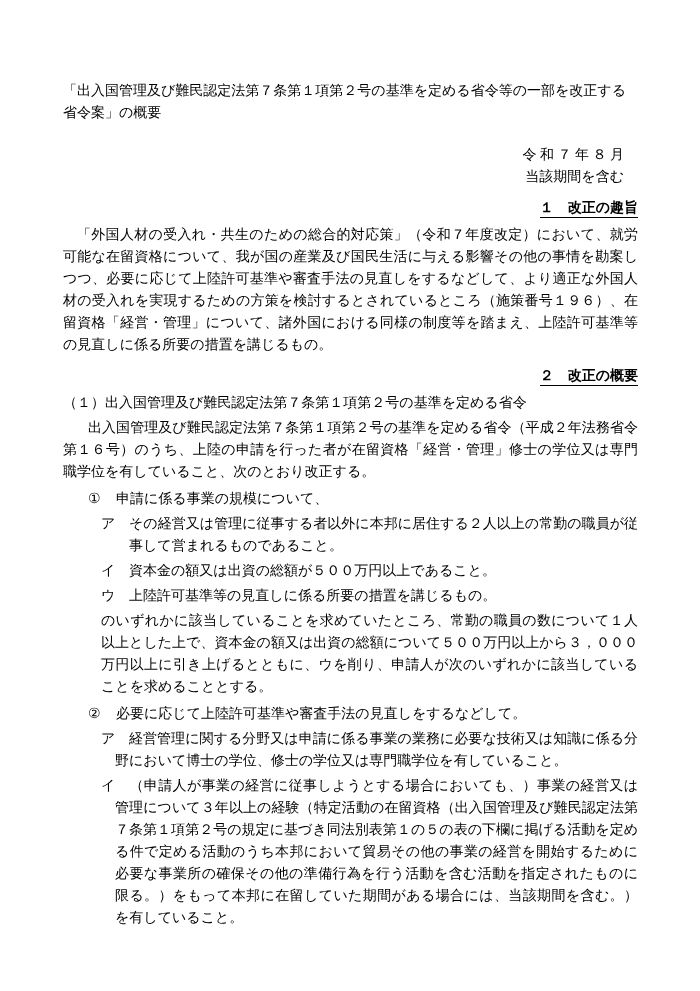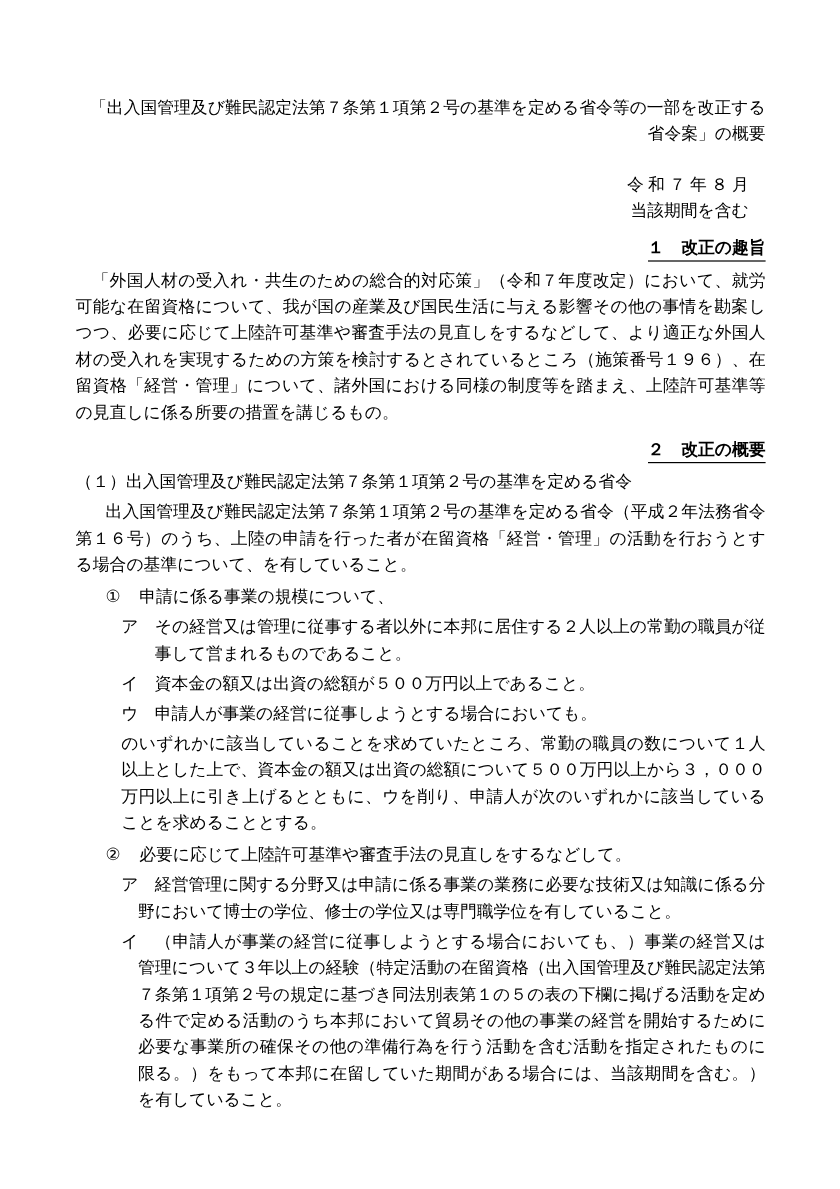--- a/index.html
+++ b/index.html
@@ -9,21 +9,21 @@
     width: 700px;
     height: 991px;
     background: #ffffff;
     color: #000000;
     font-family: "Liberation Serif", "DejaVu Serif", serif;
     font-size: 14px;
     line-height: 22px;
     padding: 80px 62px 30px 63px;
     overflow: hidden;
   }
-  .title { text-align: right; margin-bottom: 20px; }
+  .title { text-align: left; margin-bottom: 20px; }
   .meta  { text-align: right; padding-right: 14px; margin-bottom: 6px; }
   .sec-h { font-weight: bold; margin: 9px 0 5px 2px; text-align: right; }
   .sec-h .hu { border-bottom: 1px solid #000; padding-bottom: 2px; }
   p.body  { margin: 0; text-align: justify; text-indent: 14px; }
   .item-head { margin-top: 5px; }
   p.intro { margin: 3px 0 0 0; text-align: justify; text-indent: 25px; }
   .c-item { margin-top: 5px; padding-left: 25px; text-align: justify; }
   .lbl    { display: inline-block; width: 28px; text-indent: 0; }
   .sub-a  { margin-top: 3px; padding-left: 66px; text-indent: -28px; text-align: justify; }
   .sub-b  { margin-top: 3px; padding-left: 52px; text-indent: -14px; text-align: justify; }
@@ -51,36 +51,36 @@
   <p class="body">「外国人材の受入れ・共生のための総合的対応策」（令和７年度改定）において、就労可能な在留資格について、我が国の産業及び国民生活に与える影響その他の事情を勘案しつつ、必要に応じて上陸許可基準や審査手法の見直しをするなどして、より適正な外国人材の受入れを実現するための方策を検討するとされているところ（施策番号１９６）、在留資格「経営・管理」について、諸外国における同様の制度等を踏まえ、上陸許可基準等の見直しに係る所要の措置を講じるもの。</p>
 
   <div class="sec-h">
     <span class="hu">２　改正の概要</span>
   </div>
 
   <div class="item-head">
     <span>（１）</span><span>出入国管理及び難民認定法第７条第１項第２号の基準を定める省令</span>
   </div>
 
-  <p class="intro">出入国管理及び難民認定法第７条第１項第２号の基準を定める省令（平成２年法務省令第１６号）のうち、上陸の申請を行った者が在留資格「経営・管理」の活動を行おうとする場合の基準について、を有していること。</p>
+  <p class="intro">出入国管理及び難民認定法第７条第１項第２号の基準を定める省令（平成２年法務省令第１６号）のうち、上陸の申請を行った者が在留資格「経営・管理」修士の学位又は専門職学位を有していること、次のとおり改正する。</p>
 
   <div class="c-item">
     <span class="lbl">①</span><span>申請に係る事業の規模について、</span>
   </div>
 
   <div class="sub-a">
     <span class="lbl">ア</span><span>その経営又は管理に従事する者以外に本邦に居住する２人以上の常勤の職員が従事して営まれるものであること。</span>
   </div>
 
   <div class="sub-a">
     <span class="lbl">イ</span><span>資本金の額又は出資の総額が５００万円以上であること。</span>
   </div>
 
   <div class="sub-a">
-    <span class="lbl">ウ</span><span>申請人が事業の経営に従事しようとする場合においても。</span>
+    <span class="lbl">ウ</span><span>上陸許可基準等の見直しに係る所要の措置を講じるもの。</span>
   </div>
 
   <div class="concl">のいずれかに該当していることを求めていたところ、常勤の職員の数について１人以上とした上で、資本金の額又は出資の総額について５００万円以上から３，０００万円以上に引き上げるとともに、ウを削り、申請人が次のいずれかに該当していることを求めることとする。</div>
 
   <div class="c-item">
     <span class="lbl">②</span><span>必要に応じて上陸許可基準や審査手法の見直しをするなどして。</span>
   </div>
 
   <div class="sub-b">
     <span class="lbl">ア</span><span>経営管理に関する分野又は申請に係る事業の業務に必要な技術又は知識に係る分野において博士の学位、修士の学位又は専門職学位を有していること。</span>

